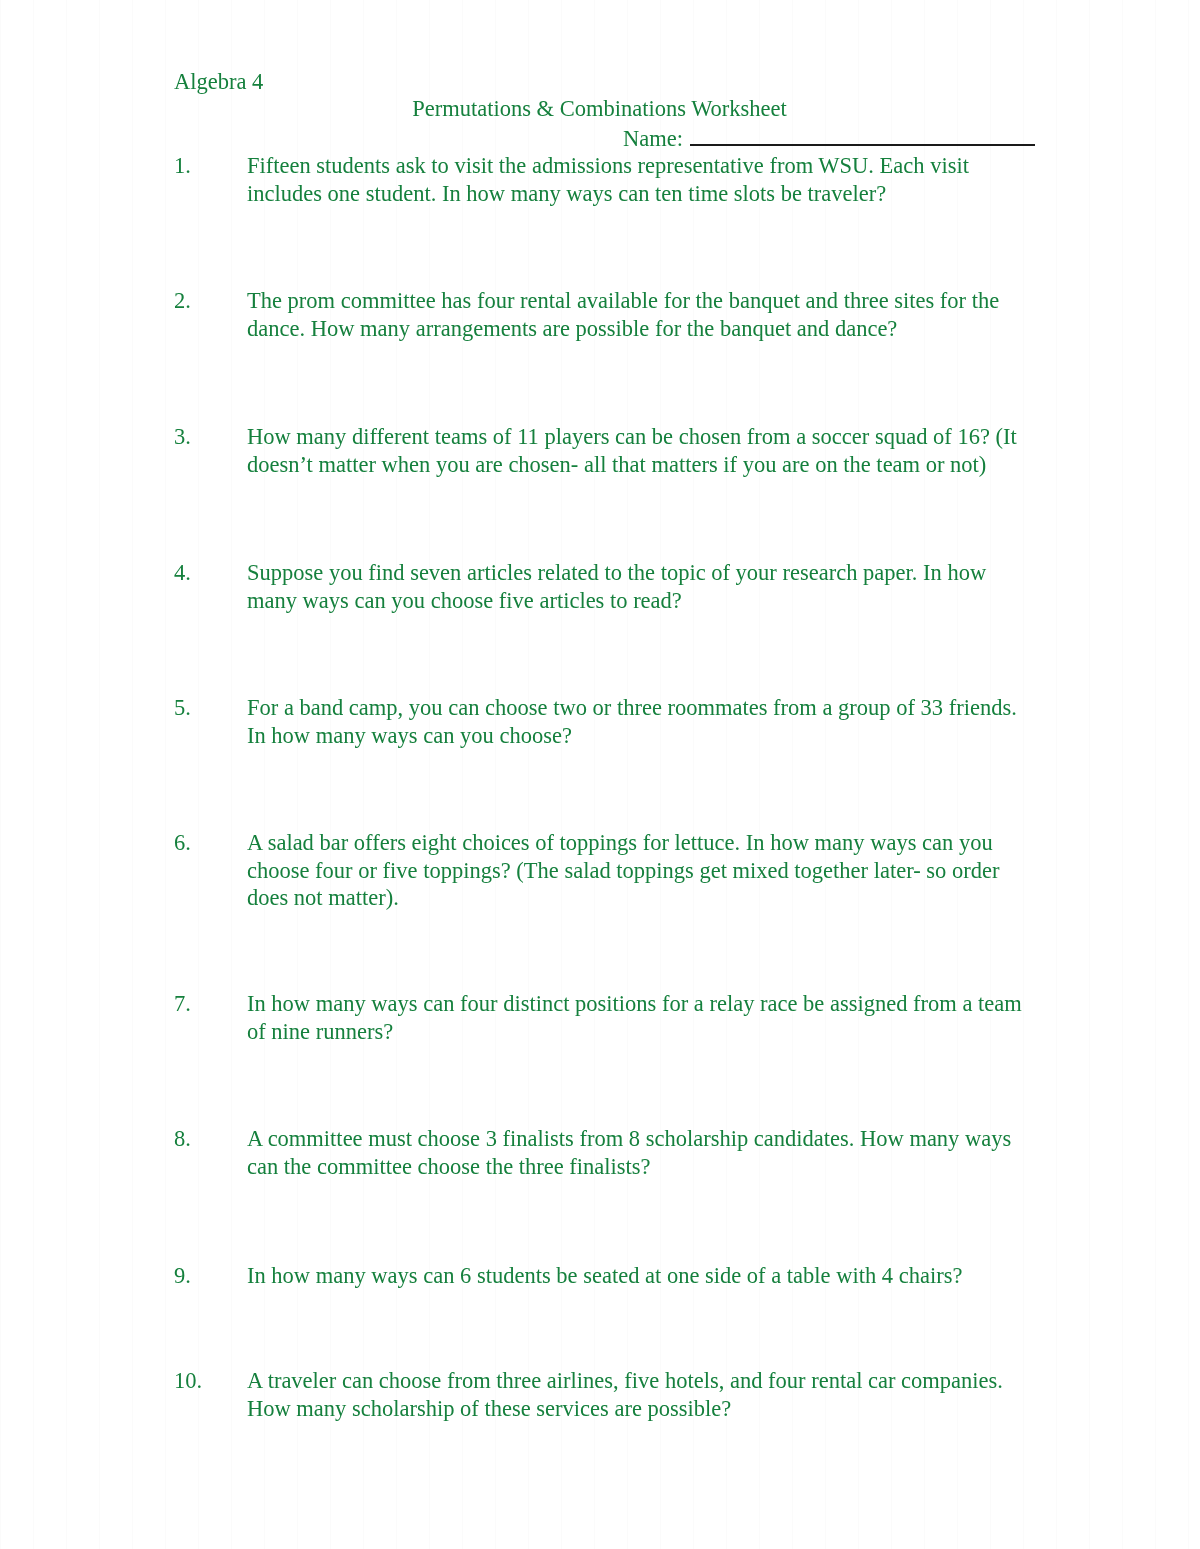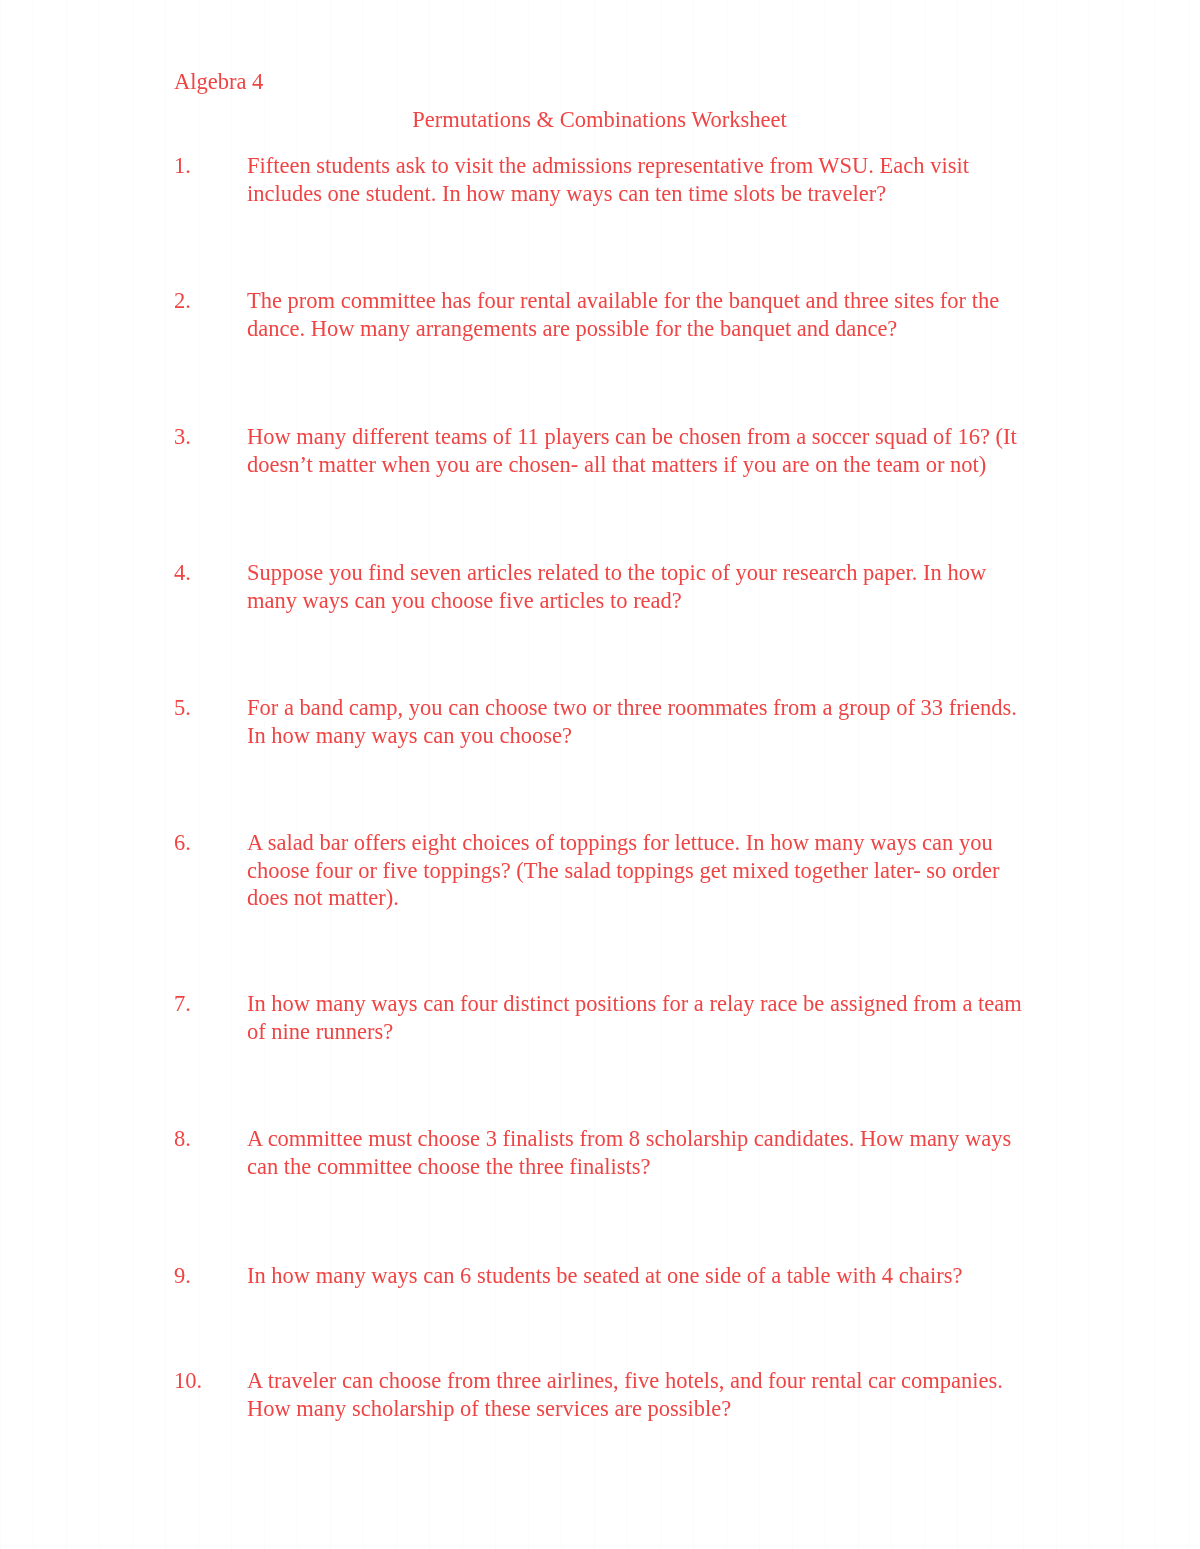--- a/index.html
+++ b/index.html
@@ -8,21 +8,21 @@
     padding: 0;
     background: #ffffff;
   }
   .page {
     position: relative;
     width: 1200px;
     height: 1549px;
     background: #ffffff;
     overflow: hidden;
     font-family: "Liberation Serif", "DejaVu Serif", serif;
-    color: #ef4444;
+    color: #15803d;
     -webkit-font-smoothing: antialiased;
   }
   
   .scan-artifacts {
     position: absolute;
     inset: 0;
     pointer-events: none;
     background-image: repeating-linear-gradient(
       to right,
       rgba(0,0,0,0.014) 0px,
@@ -37,21 +37,21 @@
     left: 174px;
     top: 68px;
     font-size: 22.5px;
     line-height: 27px;
     white-space: nowrap;
   }
 
   .title-line {
     position: absolute;
     left: 174px;
-    top: 106px;
+    top: 95px;
     width: 851px;
     text-align: center;
     font-size: 22.5px;
     line-height: 27px;
     white-space: nowrap;
   }
 
   .name-line {
     position: absolute;
     left: 623px;
@@ -101,20 +101,24 @@
 <body>
 
 <div class="page">
 
   <div class="scan-artifacts"></div>
 
   <div class="course-line">Algebra 4</div>
 
   <div class="title-line">Permutations &amp; Combinations Worksheet</div>
 
+  <div class="name-line">
+    <span class="name-label">Name:</span>
+    <span class="name-blank"></span>
+  </div>
 
   <div class="questions" id="questions-container">
       <div class="question" style="top: 152px;">
         <div class="q-number">1.</div>
         <div class="q-text">Fifteen students ask to visit the admissions representative from WSU. Each visit includes one student. In how many ways can ten time slots be traveler?</div>
       </div>
       <div class="question" style="top: 287px;">
         <div class="q-number">2.</div>
         <div class="q-text">The prom committee has four rental available for the banquet and three sites for the dance. How many arrangements are possible for the banquet and dance?</div>
       </div>

